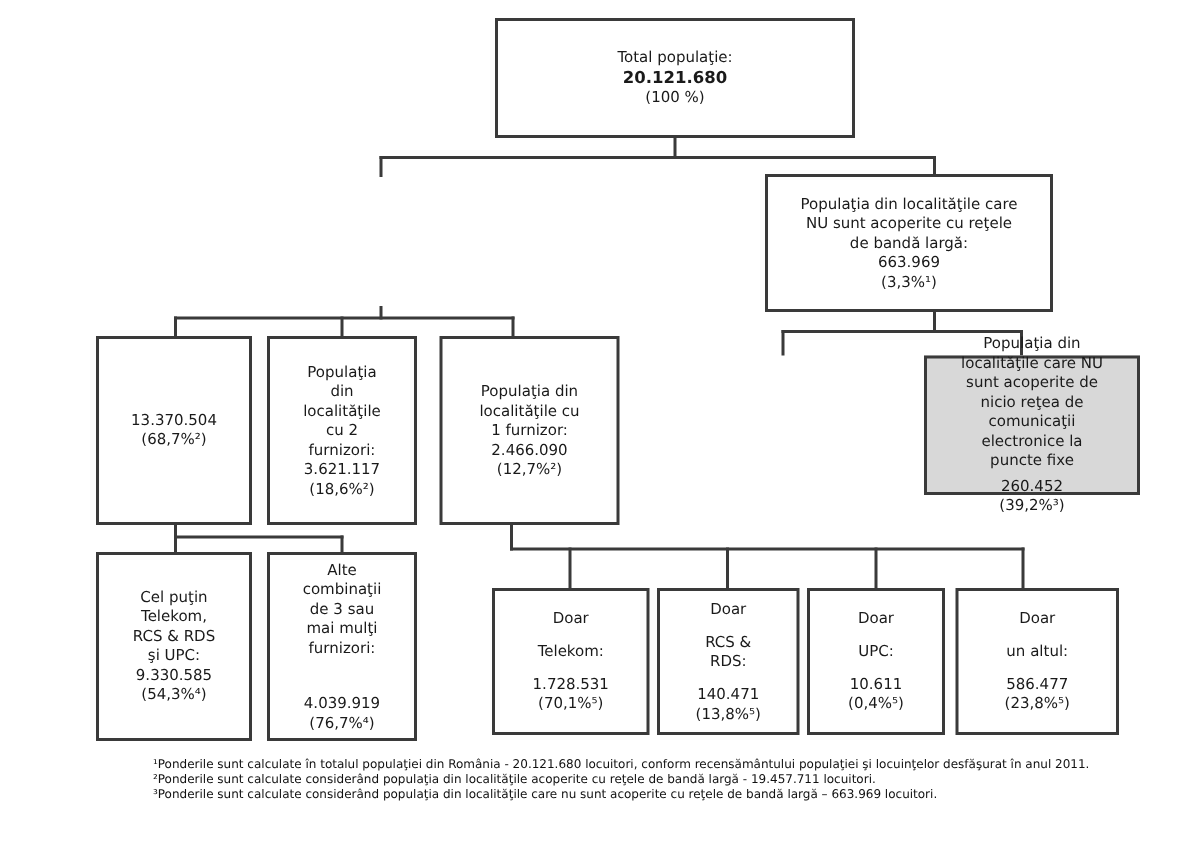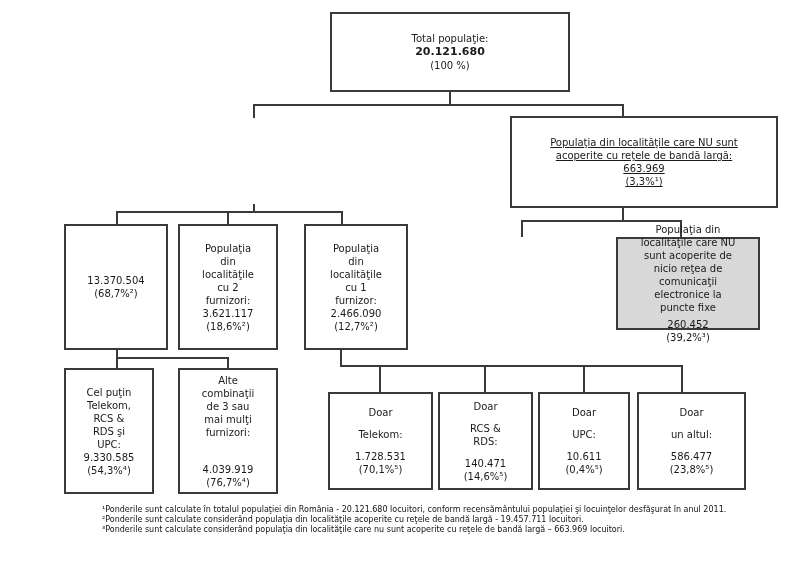--- a/index.html
+++ b/index.html
@@ -73,21 +73,21 @@
 
   <div class="node" style="left:330px;top:12px;width:240px;height:80px;">
     <span class="label">Total populaţie:</span>
     <span class="value-block">
       <span class="value bold">20.121.680</span>
       <span class="percent">(100 %)</span>
     </span>
   </div>
 
 
-  <div class="node" style="left:510px;top:116px;width:268px;height:92px;text-decoration:underline;">
+  <div class="node" style="left:510px;top:116px;width:192px;height:92px;">
     <span class="label">Populaţia din localităţile care NU sunt acoperite cu reţele de bandă largă:</span>
     <span class="value-block">
       <span class="value">663.969</span>
       <span class="percent">(3,3%¹)</span>
     </span>
   </div>
 
   <div class="node" style="left:64px;top:224px;width:104px;height:126px;">
     <span class="value-block">
       <span class="value">13.370.504</span>
@@ -96,38 +96,38 @@
   </div>
 
   <div class="node" style="left:178px;top:224px;width:100px;height:126px;">
     <span class="label">Populaţia din localităţile cu 2 furnizori:</span>
     <span class="value-block">
       <span class="value">3.621.117</span>
       <span class="percent">(18,6%²)</span>
     </span>
   </div>
 
-  <div class="node" style="left:304px;top:224px;width:104px;height:126px;">
+  <div class="node" style="left:293px;top:224px;width:120px;height:126px;">
     <span class="label">Populaţia din localităţile cu 1 furnizor:</span>
     <span class="value-block">
       <span class="value">2.466.090</span>
       <span class="percent">(12,7%²)</span>
     </span>
   </div>
 
 
   <div class="node gray" style="left:616px;top:237px;width:144px;height:93px;">
     <span class="label">Populaţia din localităţile care NU sunt acoperite de nicio reţea de comunicaţii electronice la puncte fixe</span>
     <span class="value-block" style="margin-top:4px;">
       <span class="value">260.452</span>
       <span class="percent">(39,2%³)</span>
     </span>
   </div>
 
-  <div class="node" style="left:64px;top:368px;width:90px;height:126px;">
+  <div class="node" style="left:64px;top:368px;width:104px;height:126px;">
     <span class="label">Cel puţin Telekom, RCS &amp; RDS şi UPC:</span>
     <span class="value-block">
       <span class="value">9.330.585</span>
       <span class="percent">(54,3%⁴)</span>
     </span>
   </div>
 
   <div class="node" style="left:178px;top:368px;width:100px;height:126px;gap:24px;">
     <span class="label">Alte combinaţii de 3 sau mai mulţi furnizori:</span>
     <span class="value-block">
@@ -140,21 +140,21 @@
     <span class="ln">Doar</span>
     <span class="ln">Telekom:</span>
     <span class="value">1.728.531</span>
     <span class="percent">(70,1%⁵)</span>
   </div>
 
   <div class="node" style="left:438px;top:392px;width:95px;height:98px;">
     <span class="ln">Doar</span>
     <span class="ln">RCS &amp; RDS:</span>
     <span class="value">140.471</span>
-    <span class="percent">(14,6%⁵)</span>
+    <span class="percent">(13,8%⁵)</span>
   </div>
 
   <div class="node" style="left:538px;top:392px;width:92px;height:98px;">
     <span class="ln">Doar</span>
     <span class="ln">UPC:</span>
     <span class="value">10.611</span>
     <span class="percent">(0,4%⁵)</span>
   </div>
 
   <div class="node" style="left:637px;top:392px;width:109px;height:98px;">

